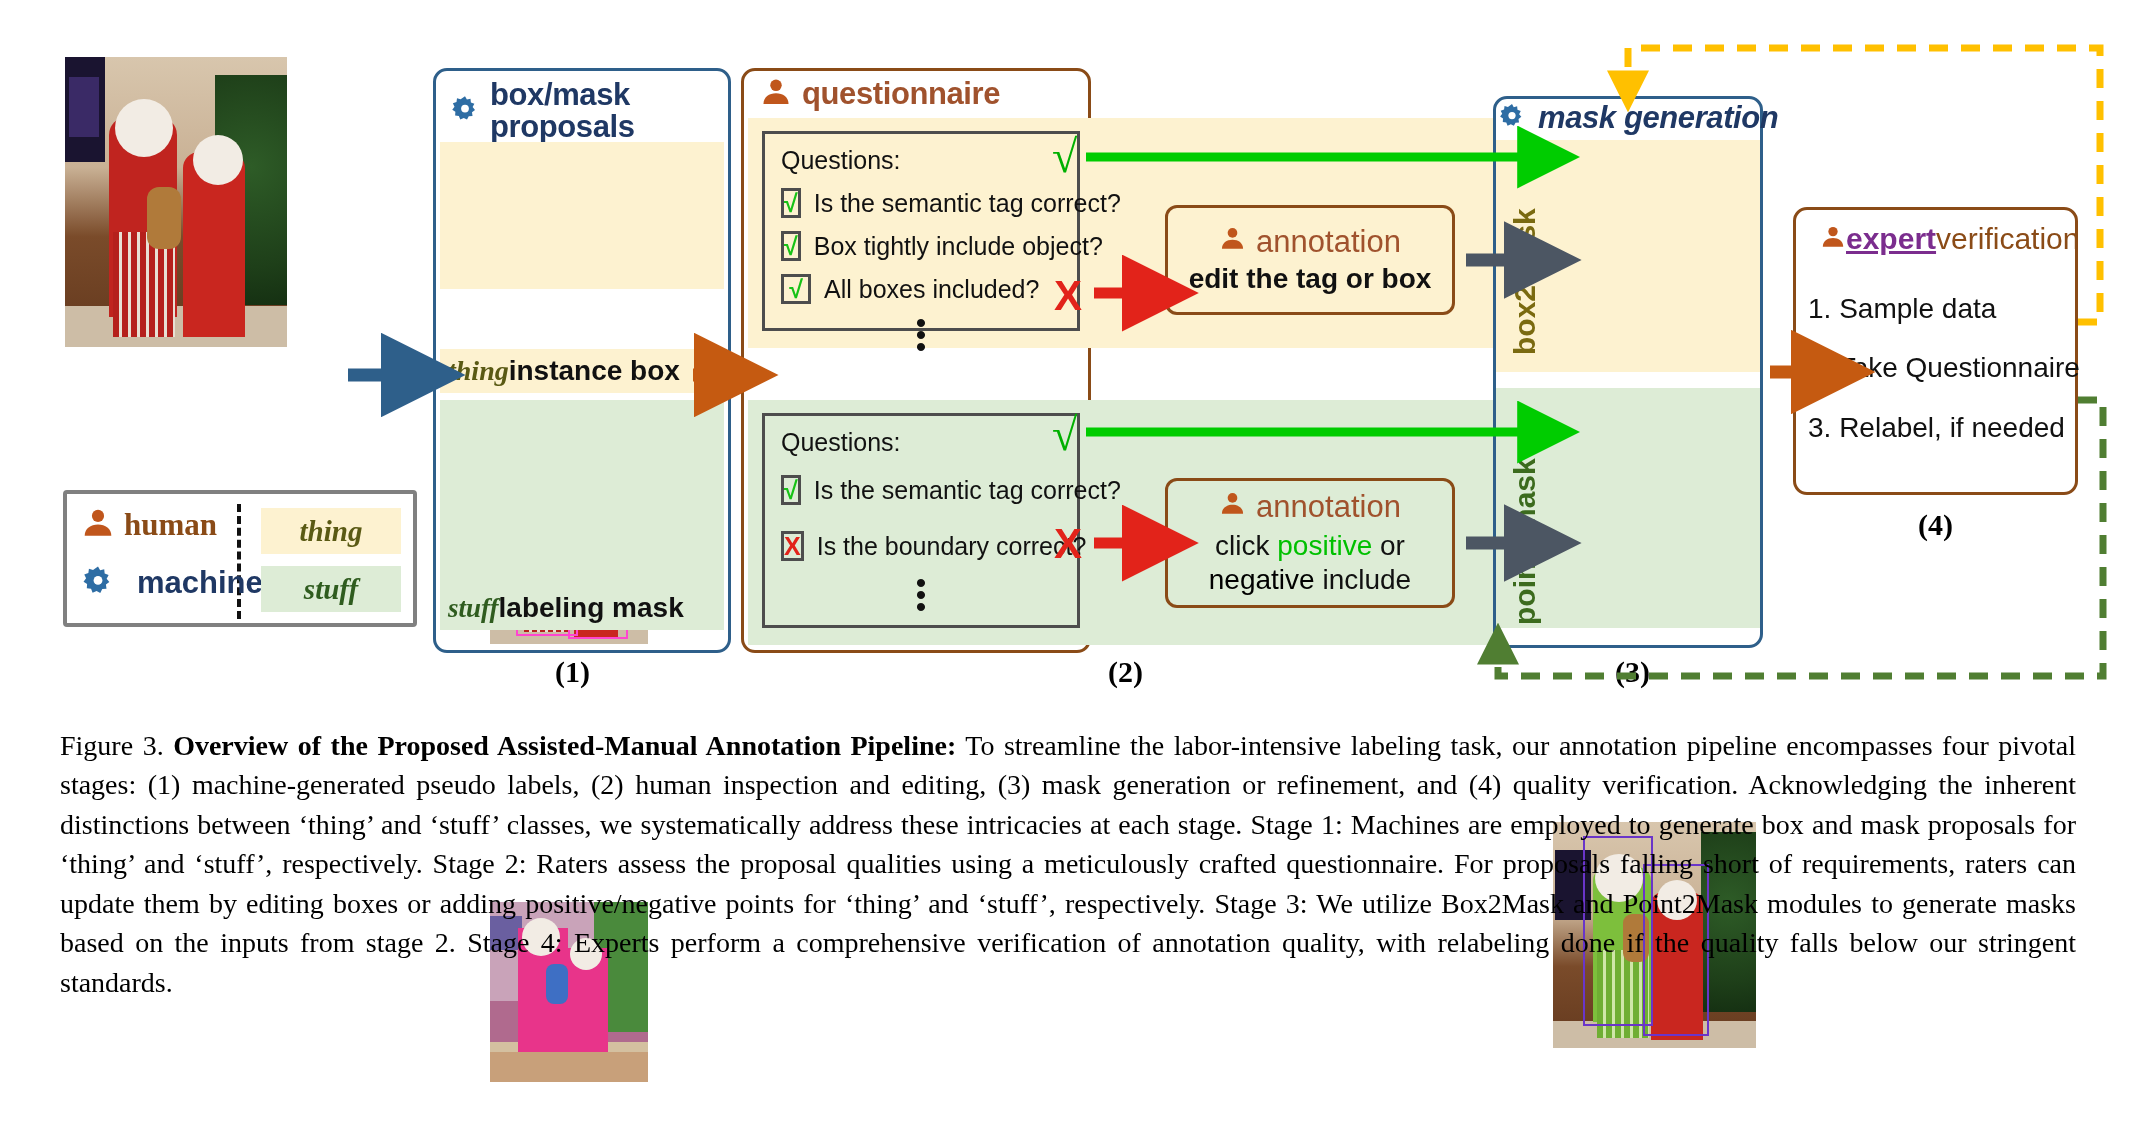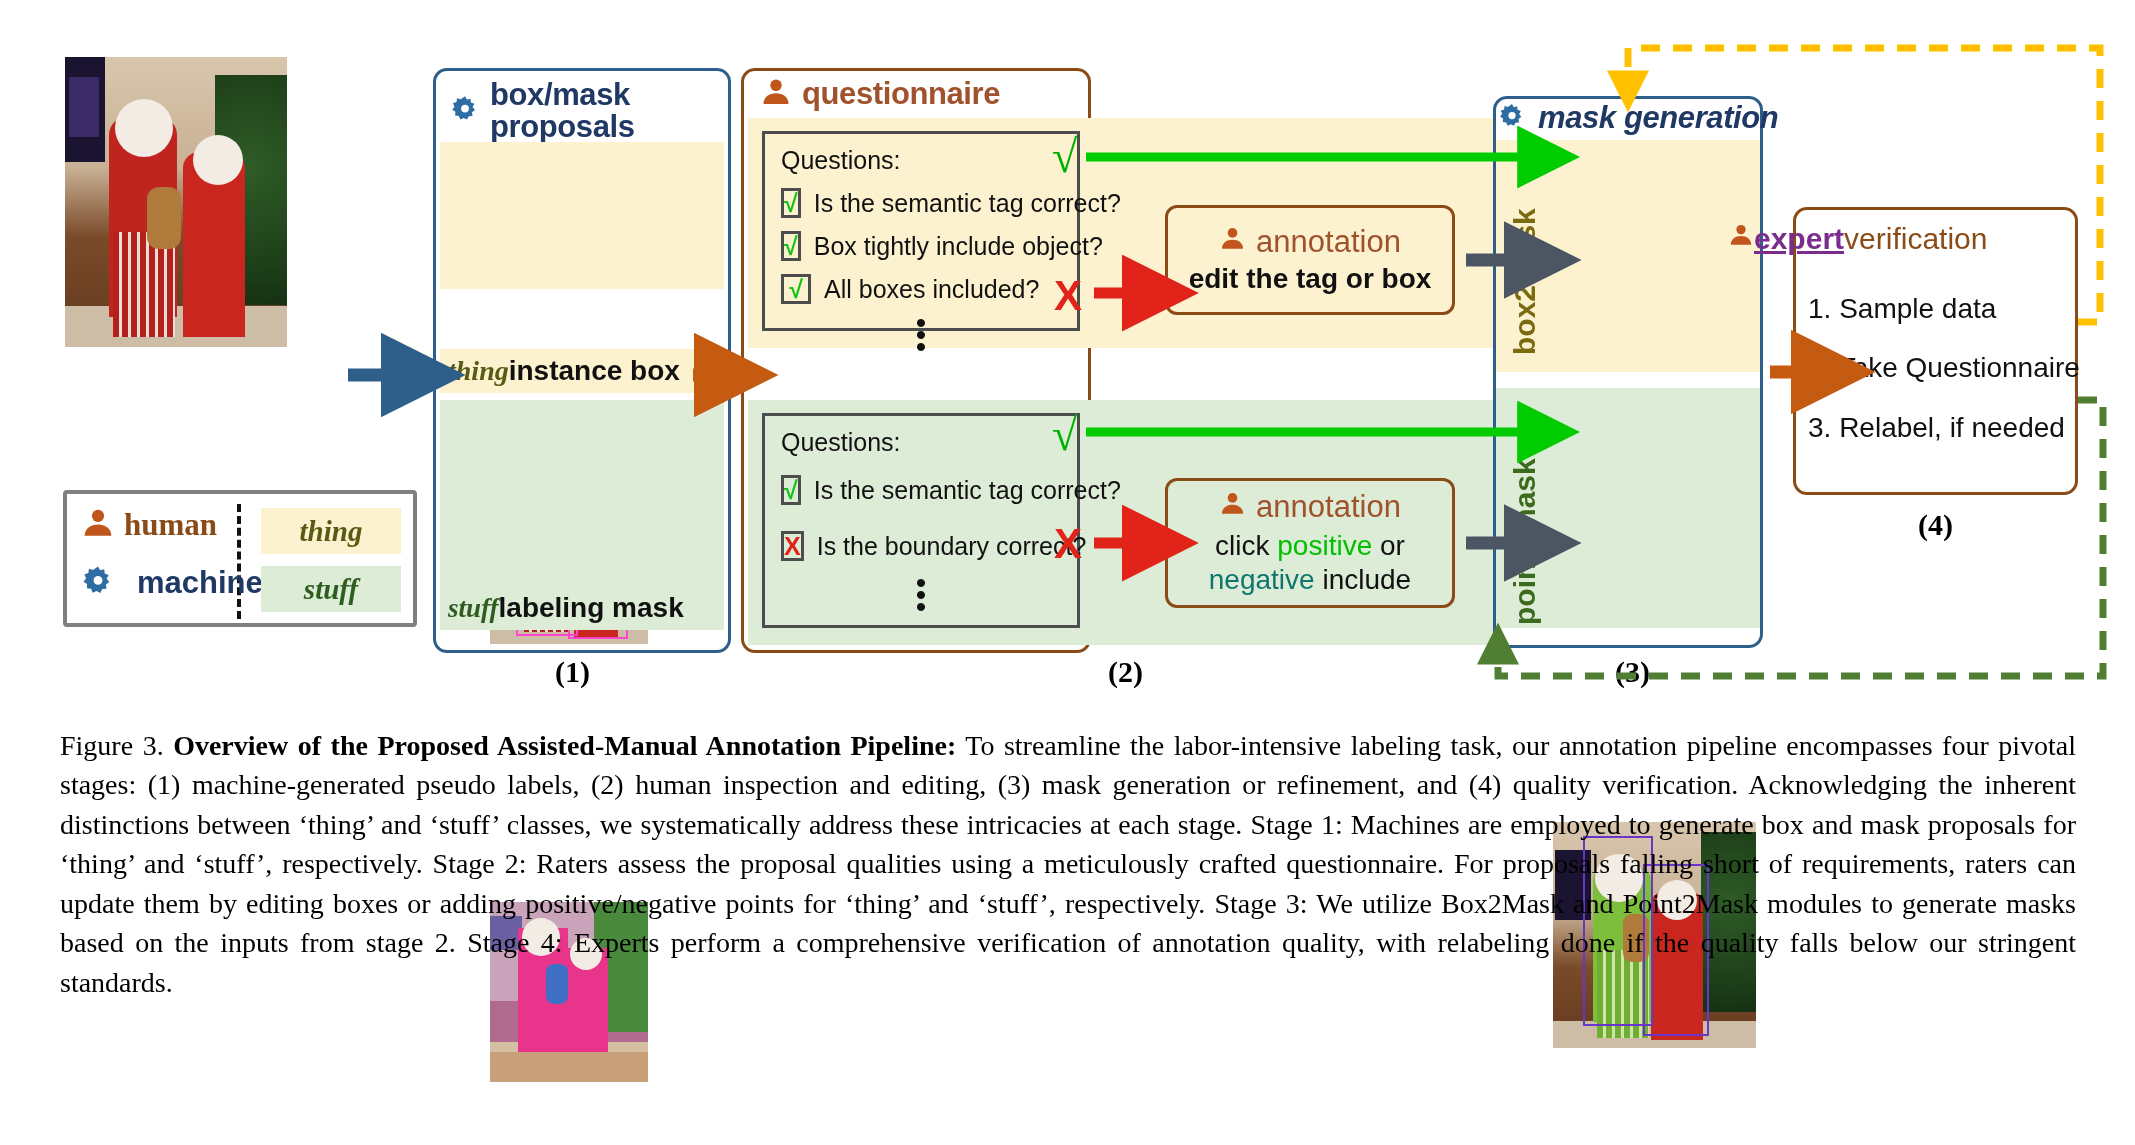--- a/index.html
+++ b/index.html
@@ -28,21 +28,21 @@
   .vdots{text-align:center;font-size:30px;line-height:12px;color:#111;letter-spacing:0;margin-top:6px;}
   .vdots span{display:block;}
   
   .glyph-ok{color:#00b000;font-size:46px;font-weight:700;font-family:"Liberation Serif",serif;}
   .glyph-no{color:#e2231a;font-size:42px;font-weight:700;}
   
   .annbox{border:3px solid #8a4b17;border-radius:12px;box-sizing:border-box;display:flex;flex-direction:column;align-items:center;justify-content:center;}
   .ann-title{font-size:31px;color:#a0522d;font-weight:400;display:flex;align-items:center;gap:10px;}
   .ann-sub{font-size:28px;color:#111;text-align:center;line-height:1.22;}
   .pos{color:#00c000;}
-  .neg{color:#0f766e;}
+  .neg{color:#000000;}
   
   .legend-row{display:flex;align-items:center;}
   .legend-label{font-size:31px;font-weight:700;}
   .chip{font-family:"Liberation Serif",serif;font-style:italic;font-weight:700;font-size:29px;color:#5a5a14;display:flex;align-items:center;justify-content:center;}
   .chip.stuff{color:#2f5c1f;}
   
   .caption{font-family:"Liberation Serif",serif;font-size:28px;line-height:1.41;color:#000;text-align:justify;}
   .caption b{font-weight:700;}
   
   .stagenum{font-family:"Liberation Serif",serif;font-weight:700;font-size:30px;color:#000;}
@@ -273,21 +273,21 @@
   <div class="abs pbox" style="left:30px;top:14px;width:70px;height:190px;border:2px solid #6a35c9;"></div>
   <div class="abs pbox" style="left:90px;top:42px;width:66px;height:172px;border:2px solid #6a35c9;"></div>
 </div>
 
 <div class="abs stuff-bg" style="left:1496px;top:388px;width:264px;height:240px;"></div>
 <div class="abs vlabel green" style="left:1508px;top:400px;height:225px;transform:rotate(180deg);">point2mask</div>
 
 <div class="abs stagenum" style="left:1615px;top:655px;">(3)</div>
 
 <div class="abs panel-brown" style="left:1793px;top:207px;width:285px;height:288px;"></div>
-<div class="abs" style="left:1728px;top:222px;display:flex;align-items:flex-start;">
+<div class="abs" style="left:1820px;top:222px;display:flex;align-items:center;">
   <span class="ico">
     <svg width="26" height="26" viewBox="0 0 24 24">
         <circle cx="12" cy="7" r="4.3" fill="#c0561c"></circle>
         <path d="M2.6 21c0-5.1 4.2-8 9.4-8s9.4 2.9 9.4 8z" fill="#c0561c"></path>
       </svg>
   </span>
   <span style="font-size:30px;font-weight:700;color:#7b2d8e;text-decoration:underline;">expert</span>
   <span style="font-size:30px;color:#8a4b17;"> verification</span>
 </div>
 <div class="abs" style="left:1808px;top:293px;font-size:28px;color:#111;">1. Sample data</div>

